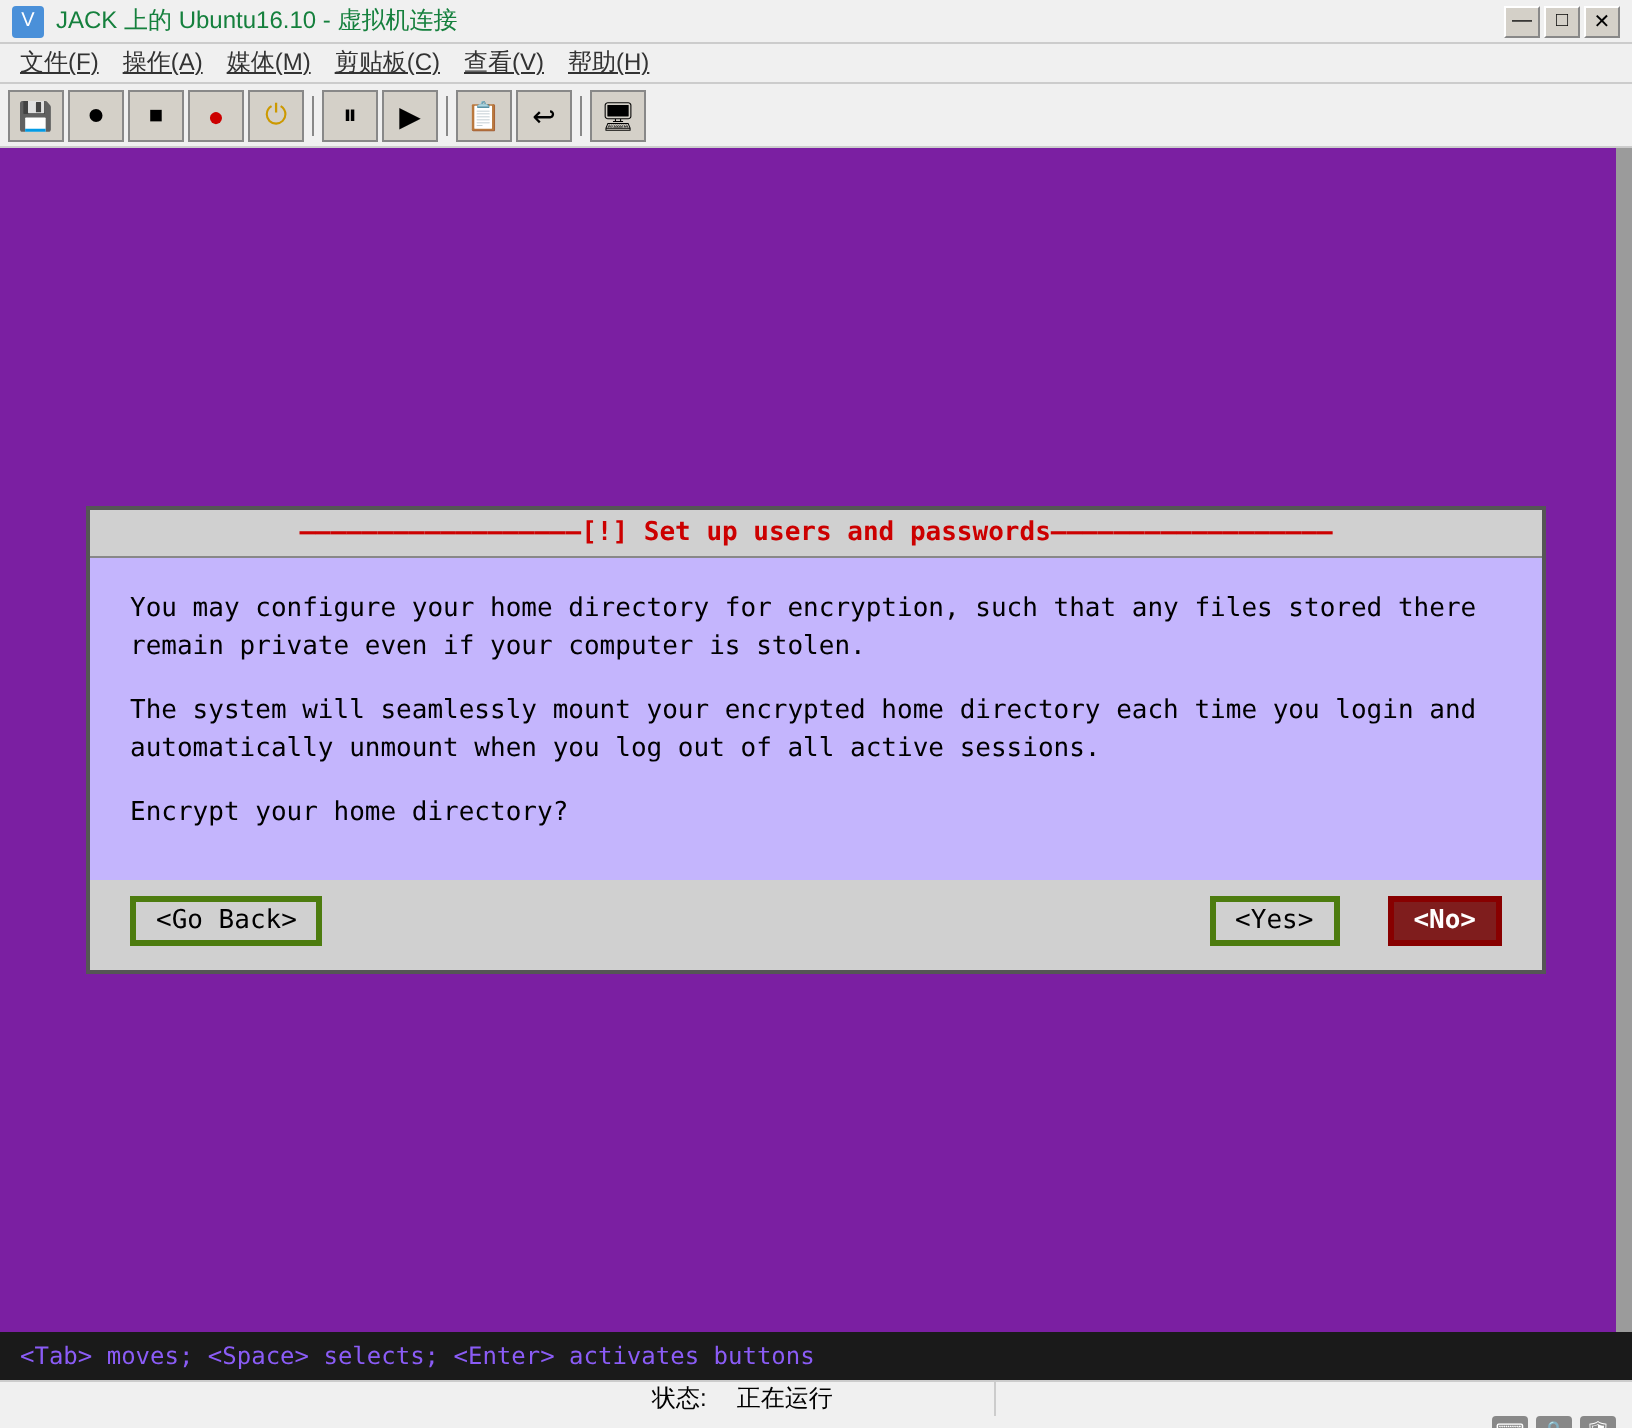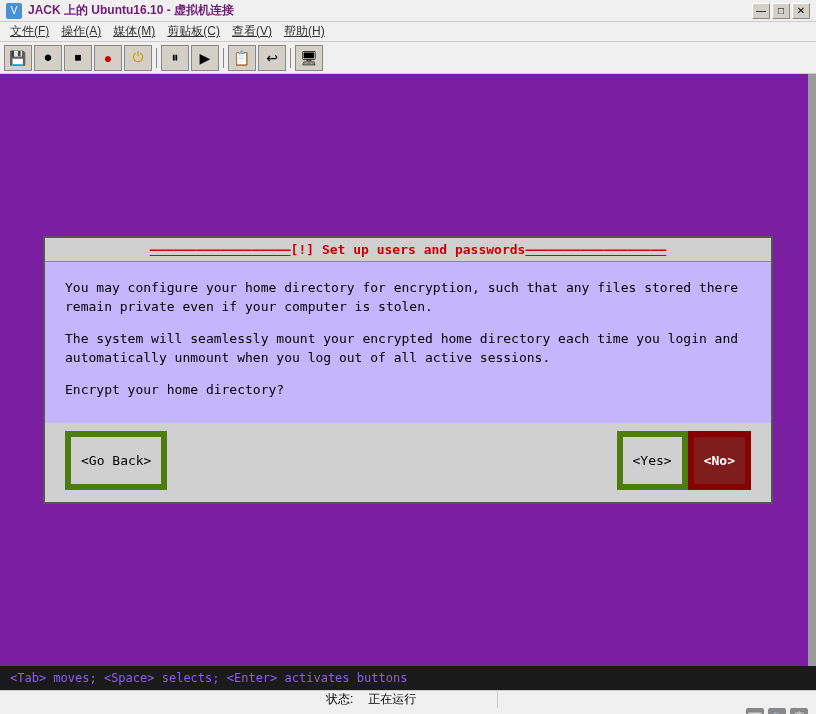--- a/index.html
+++ b/index.html
@@ -28,23 +28,22 @@
       background: #4a90d9;
       border-radius: 2px;
       display: inline-flex;
       align-items: center;
       justify-content: center;
       font-size: 10px;
       color: white;
     }
     .title-bar-text {
       font-size: 12px;
-      color: #701a75;
+      color: #15803d;
       flex: 1;
-      font-weight: bold;
     }
     .title-bar-controls {
       display: flex;
       gap: 2px;
     }
     .title-btn {
       width: 18px;
       height: 16px;
       background: #d4d0c8;
       border: 1px solid #888;
@@ -122,21 +121,20 @@
     }
     .dialog-title {
       background: #d0d0d0;
       text-align: center;
       padding: 4px 0;
       font-family: monospace;
       font-size: 13px;
       color: #cc0000;
       font-weight: bold;
       border-bottom: 1px solid #888;
-      text-decoration: underline;
     }
     .dialog-title span {
       display: inline-block;
     }
     .dialog-body {
       background: #c4b5fd;
       padding: 16px 20px;
       font-family: monospace;
       font-size: 13px;
       color: #000;
@@ -150,24 +148,24 @@
     }
     .dialog-buttons {
       display: flex;
       justify-content: space-between;
       align-items: center;
       padding: 8px 20px 12px;
     }
     .dialog-btn {
       font-family: monospace;
       font-size: 13px;
-      padding: 16px 10px;
+      padding: 2px 10px;
       cursor: pointer;
       background: #d0d0d0;
-      border: 6px solid #4d7c0f;
+      border: 3px solid #4d7c0f;
       color: #000;
       text-align: right;
     }
     .dialog-btn.selected {
       background: #7f1d1d;
       color: white;
       border-color: #880000;
       font-weight: bold;
     }
 
@@ -276,21 +274,21 @@
     <div class="dialog-title">
       ——————————————————<span>[!] Set up users and passwords</span>——————————————————
     </div>
     <div class="dialog-body">
       <p>You may configure your home directory for encryption, such that any files stored there<br>remain private even if your computer is stolen.</p>
       <p>The system will seamlessly mount your encrypted home directory each time you login and<br>automatically unmount when you log out of all active sessions.</p>
       <p class="question">Encrypt your home directory?</p>
     </div>
     <div class="dialog-buttons">
       <button class="dialog-btn">&lt;Go Back&gt;</button>
-      <div style="display:flex;gap:0;">
+      <div style="display:flex;gap:24px;">
         <button class="dialog-btn">&lt;Yes&gt;</button>
         <button class="dialog-btn selected">&lt;No&gt;</button>
       </div>
     </div>
   </div>
 
   <div class="right-scrollbar"></div>
 </div>
 
 <div class="vm-bottom-bar">

